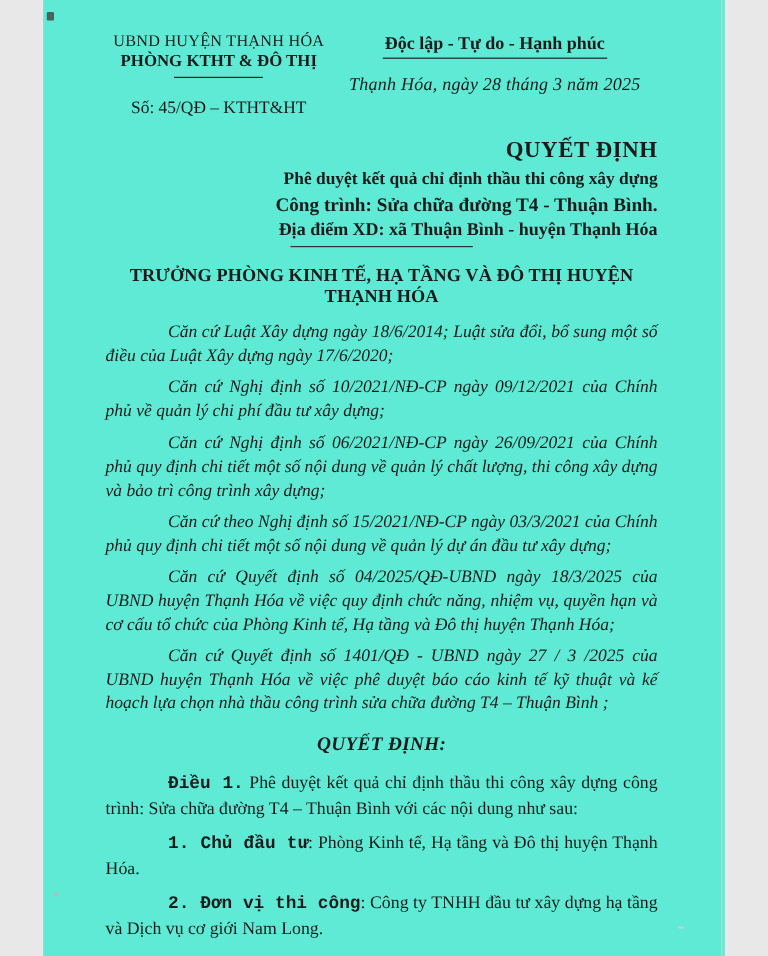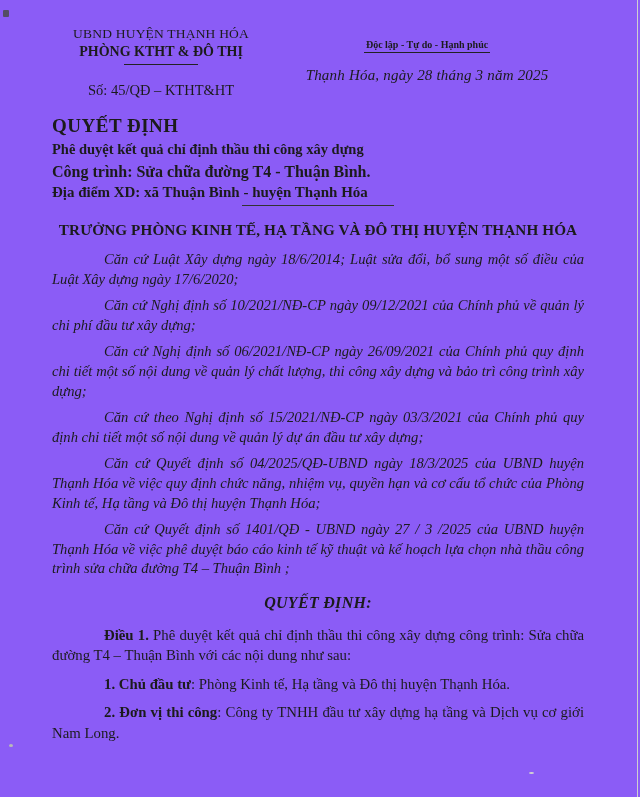--- a/index.html
+++ b/index.html
@@ -1,63 +1,63 @@
 <!DOCTYPE html>
 <html lang="vi"><head>
 <meta charset="utf-8">
 <style>
   html,body{margin:0;padding:0;background:#e8e8e8;}
   .page{
     position:relative;
-    width:640px;height:797px;
+    width:568px;height:797px;
     margin:0 auto;
-    background:#8b5cf6;
+    background:#5eead4;
     color:#1b1b1b;
     font-family:"Liberation Serif","DejaVu Serif",serif;
     overflow:hidden;
     box-sizing:border-box;
     padding:26px 56px 20px 52px;
   }
   .italic{font-style:italic;}
 
   
   .hdr{display:flex;align-items:flex-start;}
   .hdr-left{width:41%;text-align:center;}
   .hdr-right{width:59%;text-align:center;}
   .hdr-left .l1{font-size:13.5px;letter-spacing:.2px;}
   .hdr-left .l2{font-size:14px;font-weight:bold;margin-top:2px;}
   .hdr-right .l1{font-size:14px;font-weight:bold;letter-spacing:.2px;}
-  .hdr-right .l2{font-size:10px;font-weight:bold;margin-top:13px;}
+  .hdr-right .l2{font-size:15px;font-weight:bold;margin-top:3px;}
   .hdr-right .l2 span{display:inline-block;border-bottom:1.5px solid #222;padding:0 2px 2px 2px;}
   .shortline{width:74px;height:0;border-bottom:1.5px solid #222;margin:4px auto 0 auto;}
   .doc-number{font-size:14.5px;margin-top:17px;}
   .place-date{font-size:15px;font-style:italic;margin-top:14px;letter-spacing:.2px;}
 
   
-  .title-block{margin-top:16px;text-align:left;}
+  .title-block{margin-top:16px;text-align:right;}
   .t-main{font-size:19px;font-weight:bold;letter-spacing:.5px;}
   .t-sub1{font-size:14.5px;font-weight:bold;margin-top:4px;}
   .t-sub2{font-size:16px;font-weight:bold;margin-top:5px;}
   .t-sub3{font-size:15px;font-weight:bold;margin-top:3px;}
   .t-underline{width:152px;height:0;border-bottom:1.5px solid #333;margin:4px auto 0 auto;}
 
   .authority{font-size:15.2px;font-weight:bold;text-align:center;margin-top:15px;letter-spacing:.1px;}
 
   
   .body-text{margin-top:11px;}
   .body-text p{
     margin:0 0 7px 0;
     font-size:14.6px;
     line-height:19.6px;
     text-align:justify;
     text-indent:52px;
   }
   .decision-heading{font-size:16px;font-weight:bold;text-align:center;margin:15px 0 13px 0;letter-spacing:.3px;font-style:italic;}
   .articles p{margin:0 0 8px 0;font-size:14.8px;line-height:20.5px;text-align:justify;text-indent:52px;}
-  .articles .lbl{font-weight:bold;}
+  .articles .lbl{font-weight:bold;font-family:Liberation Mono, monospace;}
 
   
   .edge-line{position:absolute;top:0;right:2px;width:1px;height:100%;background:#cfcfcf;}
   .blob-tl{position:absolute;left:3px;top:10px;width:6px;height:7px;background:#4a4a4a;border-radius:1px;opacity:.85;}
   .speck1{position:absolute;left:9px;top:744px;width:4px;height:3px;background:#b9b9b9;border-radius:50%;}
   .speck2{position:absolute;left:529px;top:772px;width:5px;height:2px;background:#d2d2d2;border-radius:50%;}
 </style>
 </head>
 <body>
 

